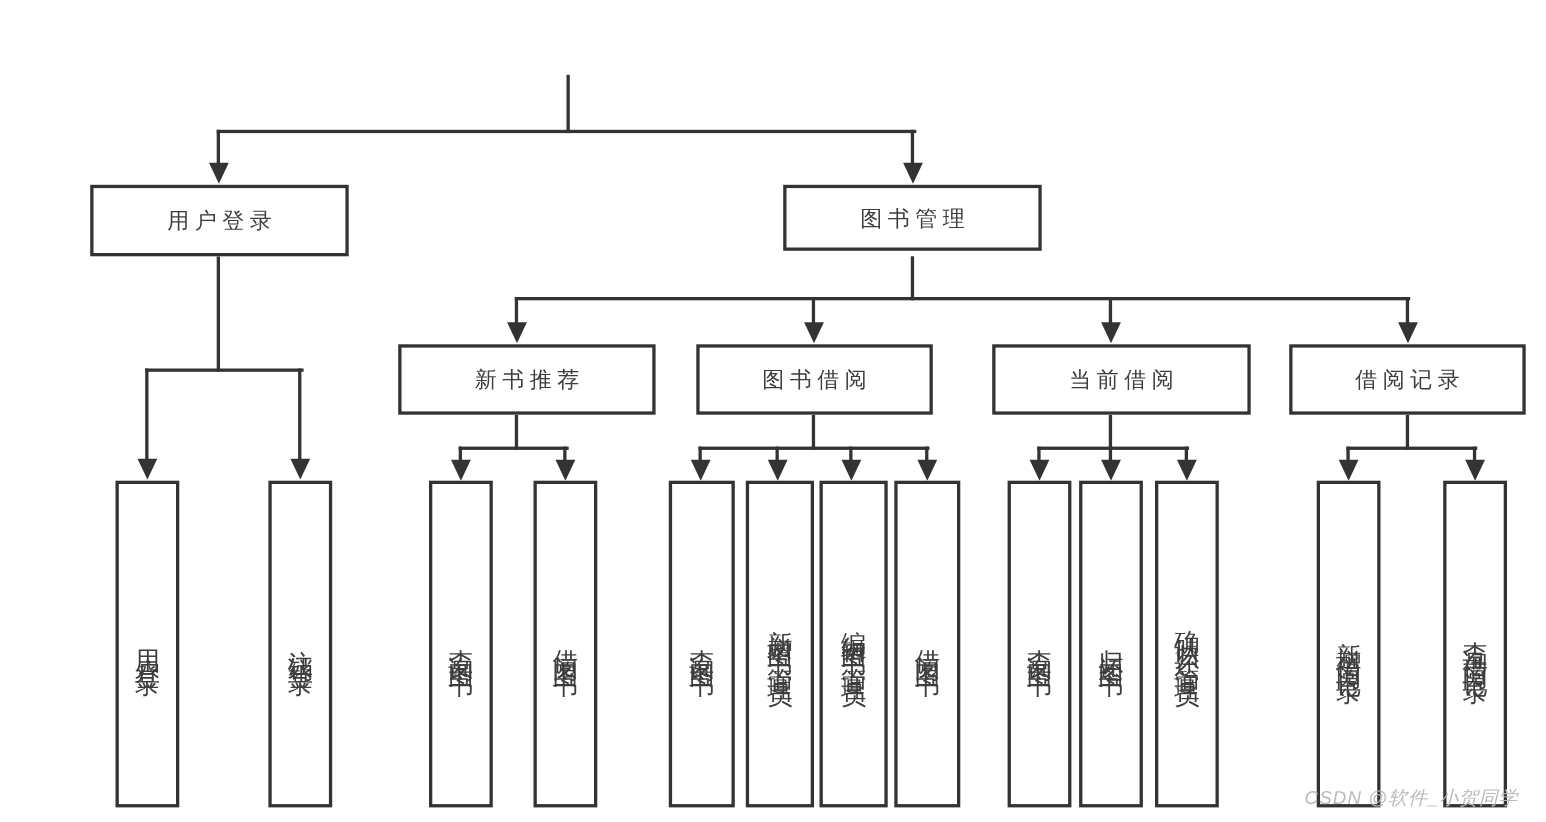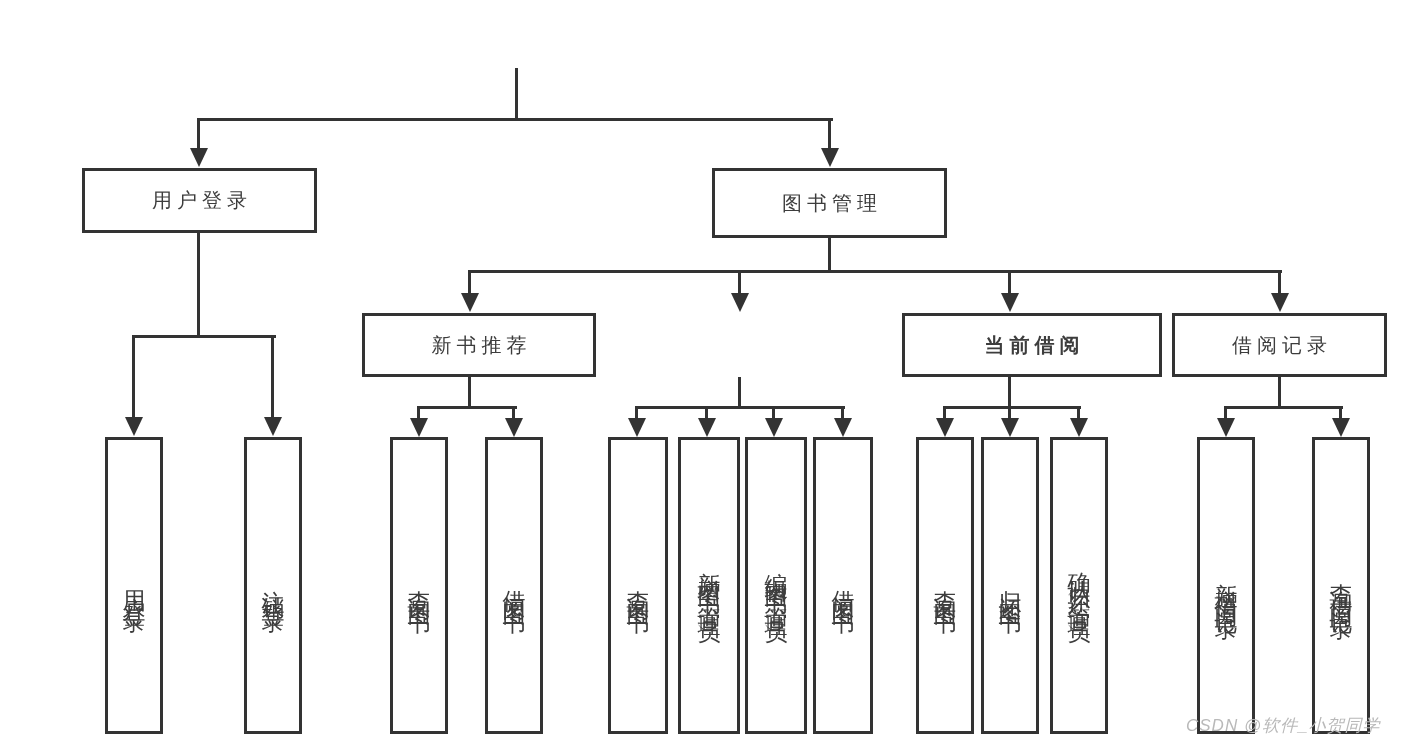--- a/index.html
+++ b/index.html
@@ -115,26 +115,27 @@
     <i class="hl" style="left:1224px; top:406px; width:119px;"></i>
     <i class="vl" style="left:1224px; top:406px; height:14px;"></i>
     <i class="tri" style="left:1217px; top:418px;"></i>
     <i class="vl" style="left:1339px; top:406px; height:14px;"></i>
     <i class="tri" style="left:1332px; top:418px;"></i>
   </div>
 
 
   <div class="node hnode" style="left:82px; top:168px; width:235px; height:65px;">用户登录</div>
 
-  <div class="node hnode" style="left:712px; top:168px; width:235px; height:70px;">图书管理</div>
+  <div class="node hnode" style="left:712px; top:168px; width:235px; height:60px;">图书管理</div>
 
   <div class="node hnode" style="left:362px; top:313px; width:234px; height:64px;">新书推荐</div>
 
+  <div class="node hnode" style="left:633px; top:313px; width:215px; height:64px;">图书借阅</div>
 
-  <div class="node hnode" style="left:902px; top:313px; width:260px; height:64px;font-weight:bold;">当前借阅</div>
+  <div class="node hnode" style="left:902px; top:313px; width:235px; height:64px;">当前借阅</div>
 
   <div class="node hnode" style="left:1172px; top:313px; width:215px; height:64px;font-family:Liberation Serif, serif;">借阅记录</div>
 
   <div class="node leaf" style="left:105px; top:437px; width:58px; height:297px;">用户登录</div>
 
   <div class="node leaf" style="left:244px; top:437px; width:58px; height:297px;">注销登录</div>
 
   <div class="node leaf" style="left:390px; top:437px; width:58px; height:297px;">查询图书</div>
 
   <div class="node leaf" style="left:485px; top:437px; width:58px; height:297px;">借阅图书</div>

